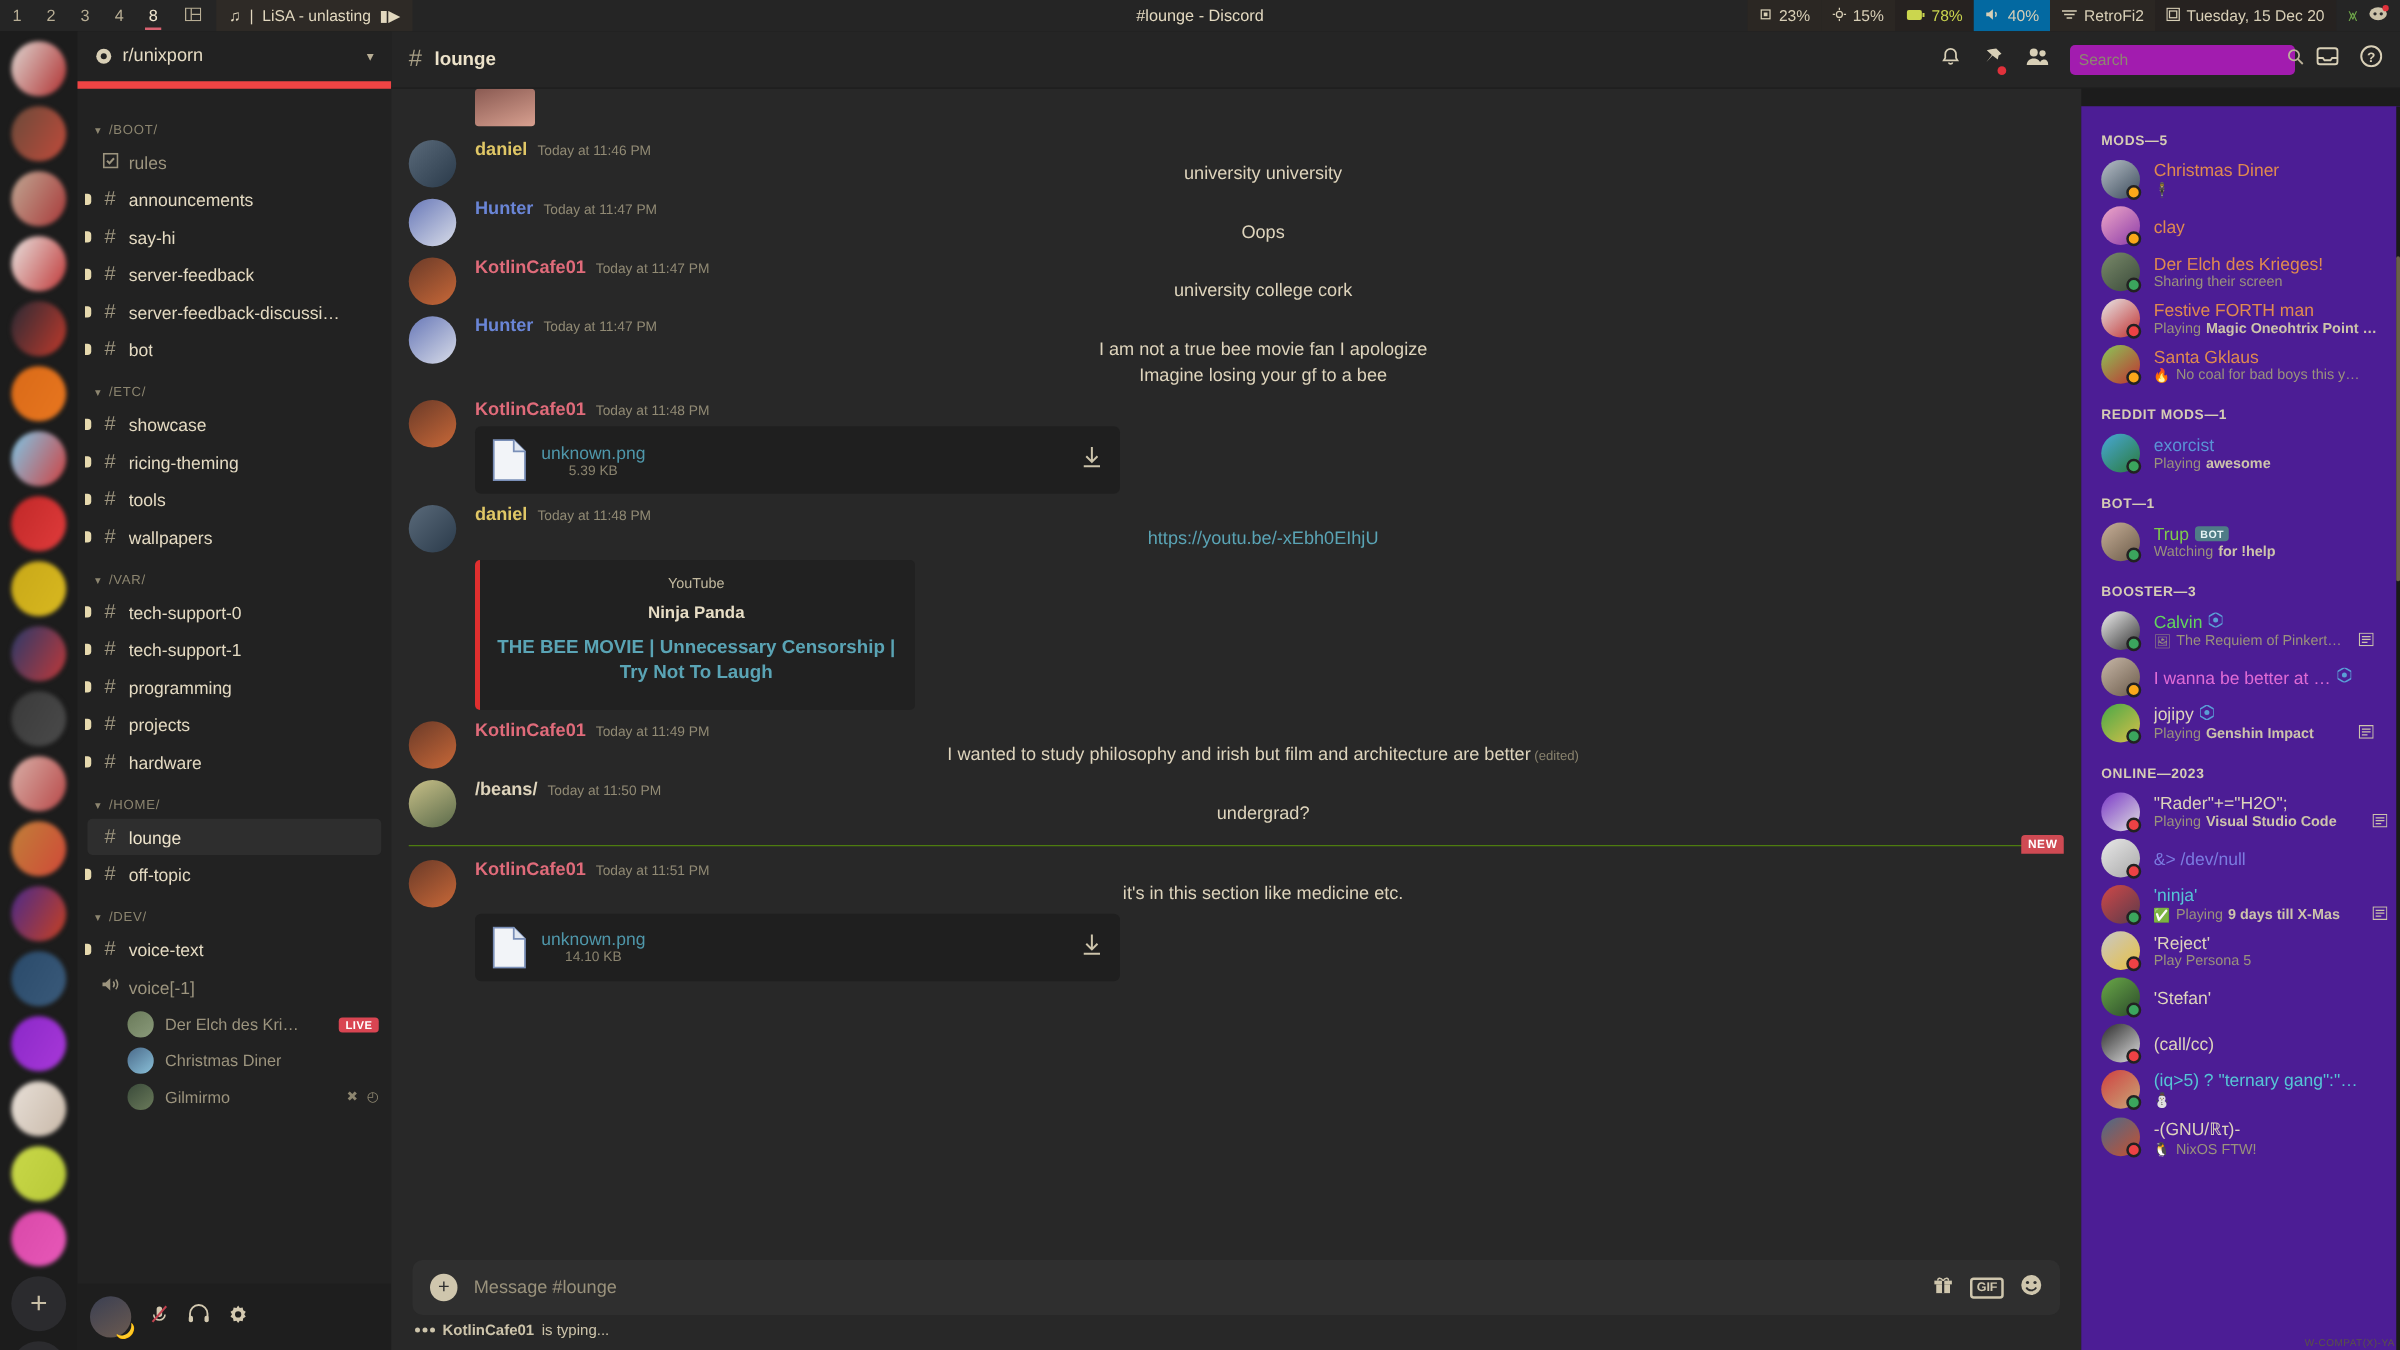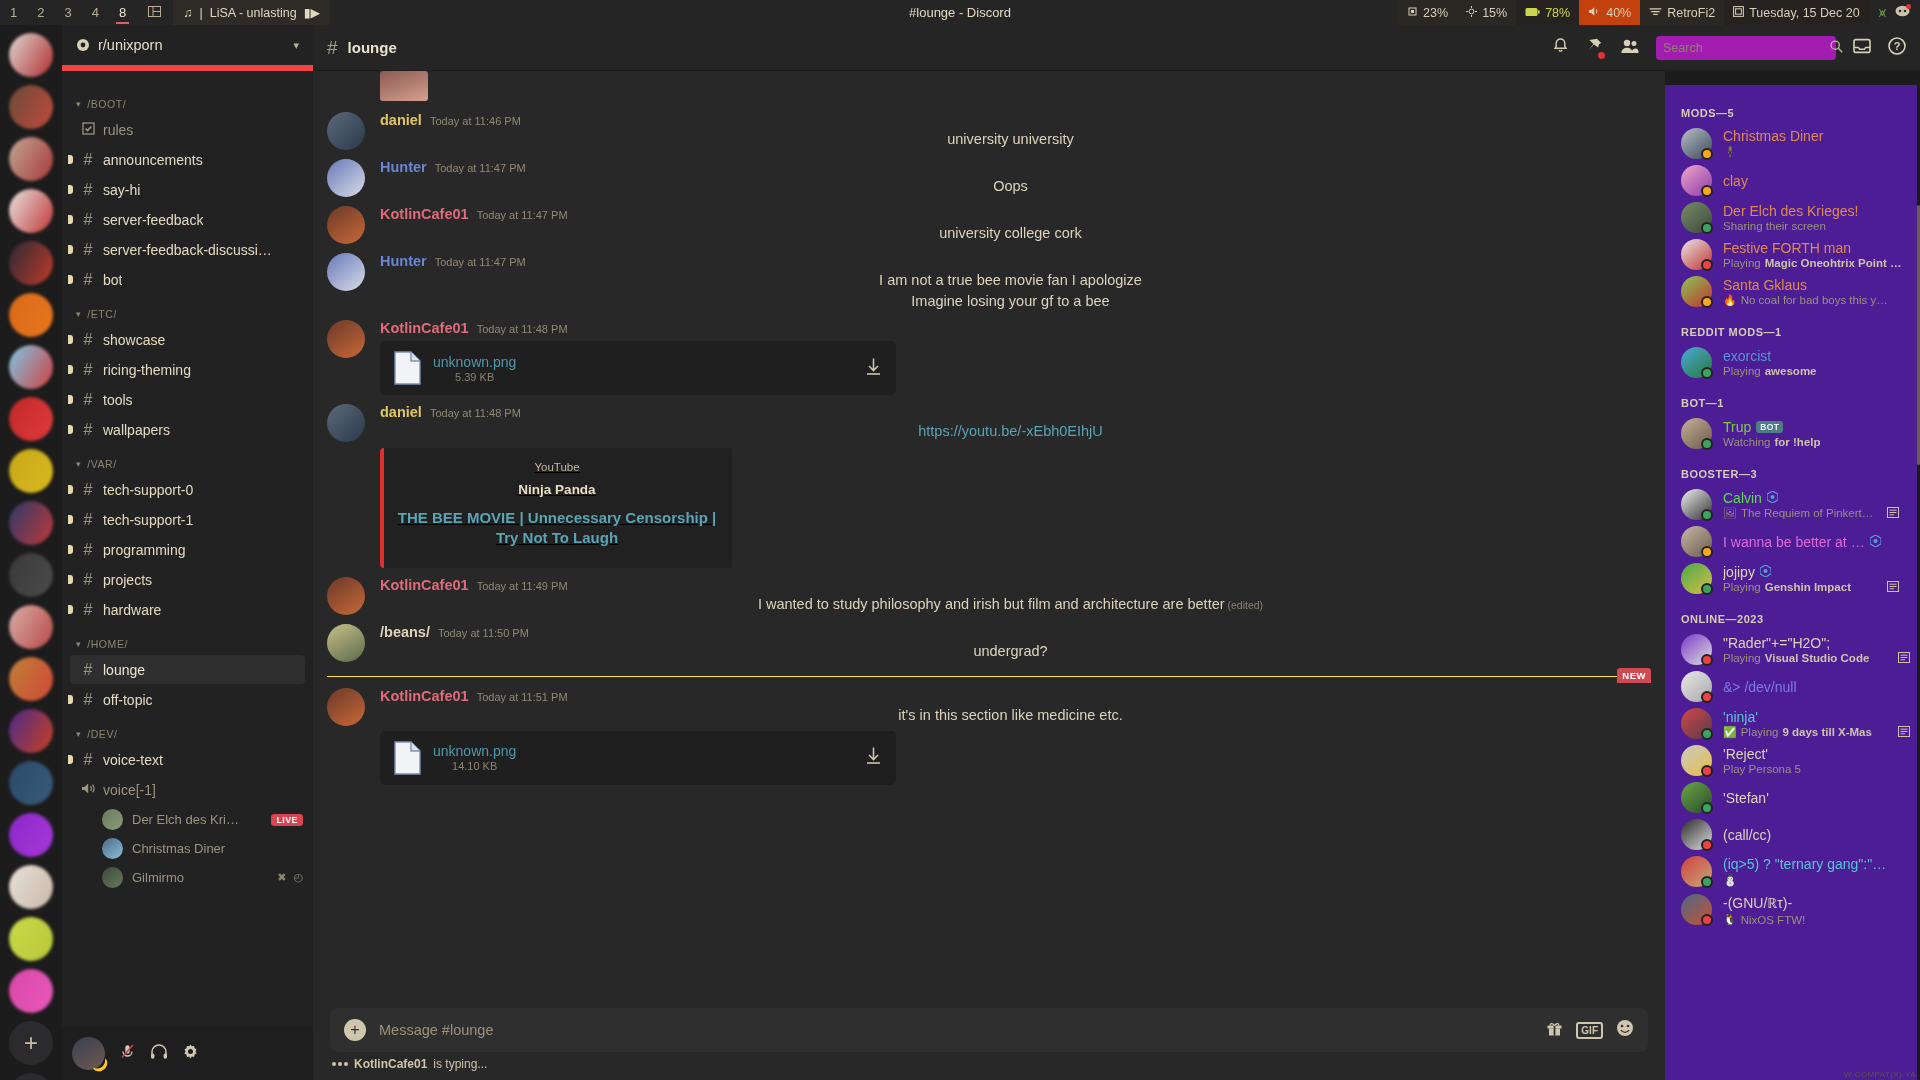--- a/index.html
+++ b/index.html
@@ -36,21 +36,21 @@
     position: absolute; left: 0; right: 0; text-align: center;
     font-size: 13px; color: #e3d9c0; line-height: 25px; pointer-events: none;
   }
   .tray { margin-left: auto; display: flex; align-items: center; height: 25px; }
   .tray-item {
     display: flex; align-items: center; gap: 5px; padding: 0 9px; height: 25px;
     font-size: 12.5px; color: #d8cfb6;
   }
   .tray-item.alt { background: #2b2723; }
   .tray-item.bat { background: #262220; color: #cbd64e; }
-  .tray-item.vol { background: #c2410c; }
+  .tray-item.vol { background: #0369a1; }
   .tray-item.net { background: #2b2723; }
   .tray-item.clk { background: #262220; }
   .tray-icons { display: flex; align-items: center; gap: 9px; padding: 0 10px; }
 
   
   .rail {
     position: absolute; left: 0; top: 25px; width: 62px; height: 1055px;
     background: #1c1c1c; padding-top: 8px;
     display: flex; flex-direction: column; align-items: center; gap: 8px;
     overflow: hidden;
@@ -166,21 +166,21 @@
   .dl { margin-left: auto; color: #cdc4ab; }
 
   .embed {
     margin-top: 6px; width: 352px; background: #212121;
     border-left: 4px solid #e02f2f; border-radius: 4px; padding: 13px 14px 20px 12px;
   }
   .em-provider { font-size: 11.5px; color: #c2b99f; margin-bottom: 9px; }
   .em-author { font-size: 13.5px; color: #e7ddc5; font-weight: 700; margin-bottom: 11px; }
   .em-title { font-size: 15px; color: #5aa4b5; font-weight: 600; line-height: 1.35; }
 
-  .newdiv { position: relative; margin: 12px 14px 4px 14px; height: 1px; background: #fde047; }
+  .newdiv { position: relative; margin: 12px 14px 4px 14px; height: 1px; background: #4d7c0f; }
   .newdiv .lbl {
     position: absolute; right: -10px; top: -8px; background: #cf4a53; color: #fff;
     font-size: 9.5px; font-weight: bold; padding: 2px 5px; border-radius: 3px 3px 0 0;
     letter-spacing: .5px;
   }
 
   
   .composer { padding: 0 17px 4px 17px; }
   .cbox {
     height: 44px; background: #2f2f2f; border-radius: 8px;
@@ -654,21 +654,21 @@
             </div>
           </div>
           <div class="msg">
             <div class="av" style="background: linear-gradient(135deg, rgb(90, 106, 122), rgb(42, 58, 74)); filter: blur(0.5px);"></div>
             <div class="mbody">
               <div class="mhead">
                 <span class="uname" style="color: rgb(224, 199, 102);">daniel</span>
                 <span class="tstamp">Today at 11:48 PM</span>
               </div>
               <div class="mtext"><span class="link">https://youtu.be/-xEbh0EIhjU</span></div>
-              <div class="embed" style="border-left-color: rgb(224, 47, 47); text-decoration: underline;">
+              <div class="embed" style="border-left-color: rgb(224, 47, 47);">
                 <div class="em-provider">YouTube</div>
                 <div class="em-author">Ninja Panda</div>
                 <div class="em-title">THE BEE MOVIE | Unnecessary Censorship | Try Not To Laugh</div>
               </div>
             </div>
           </div>
           <div class="msg">
             <div class="av" style="background: linear-gradient(145deg, rgb(106, 58, 40), rgb(200, 104, 56)); filter: blur(0.5px);"></div>
             <div class="mbody">
               <div class="mhead">

